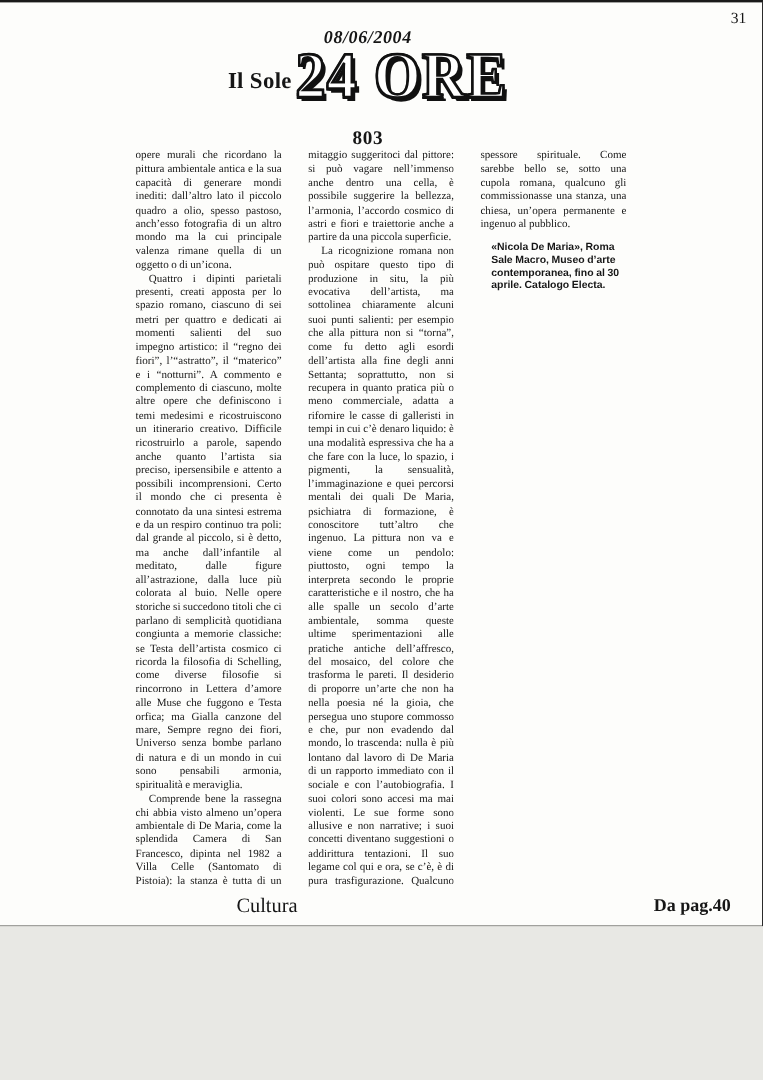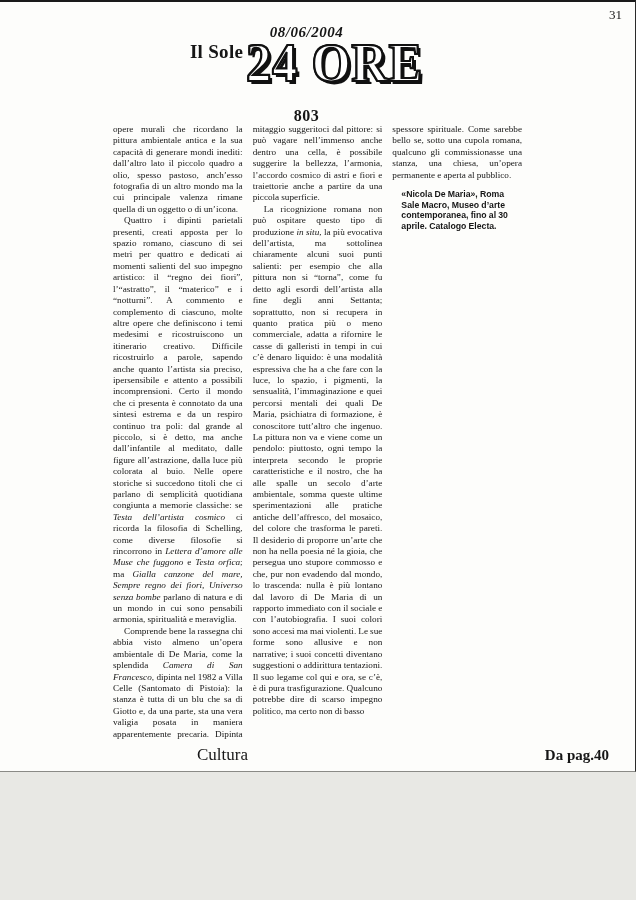--- a/index.html
+++ b/index.html
@@ -41,21 +41,21 @@
   }
   .masthead-logo {
     display: flex;
     align-items: flex-start;
     justify-content: center;
     margin-top: -2px;
   }
   .brand-prefix {
     font-weight: bold;
     font-size: 19px;
-    margin-top: 2px;
+    margin-top: 18px;
     margin-right: 3px;
     letter-spacing: 0.3px;
   }
   .brand-main {
     display: inline-block;
     font-family: "Liberation Serif", serif;
     font-weight: bold;
     font-size: 50px;
     line-height: 44px;
     letter-spacing: 1px;
@@ -75,21 +75,21 @@
     letter-spacing: 0.5px;
   }
   
   .columns {
     position: absolute;
     top: 122px;
     left: 113px;
     right: 113px;
     bottom: 30px;
     display: flex;
-    gap: 10px;
+    gap: 22px;
     overflow: hidden;
   }
   .col {
     flex: 1 1 0;
     min-width: 0;
     overflow: hidden;
   }
   .para {
     margin: 0;
     font-size: 9.2px;
@@ -103,21 +103,21 @@
   .para.info {
     font-family: "Liberation Sans", sans-serif;
     font-weight: bold;
     font-size: 8.7px;
     line-height: 10.6px;
     text-align: left;
     padding-left: 9px;
     text-indent: 0;
   }
   .para.info.first-info { margin-top: 8px; }
-  .it { font-style: italic; }
+  .it { }
   
   .footer-section {
     position: absolute;
     bottom: 6px;
     left: 150px;
     width: 145px;
     text-align: center;
     font-weight: normal;
     font-size: 17px;
   }
@@ -149,21 +149,21 @@
     <div class="col">
         <p class="para"><span>opere murali che ricordano la pittura ambientale antica e la sua capacità di generare mondi inediti: dall’altro lato il piccolo quadro a olio, spesso pastoso, anch’esso fotografia di un altro mondo ma la cui principale valenza rimane quella di un oggetto o di un’icona.</span></p>
         <p class="para indent"><span>Quattro i dipinti parietali presenti, creati apposta per lo spazio romano, ciascuno di sei metri per quattro e dedicati ai momenti salienti del suo impegno artistico: il “regno dei fiori”, l’“astratto”, il “materico” e i “notturni”. A commento e complemento di ciascuno, molte altre opere che definiscono i temi medesimi e ricostruiscono un itinerario creativo. Difficile ricostruirlo a parole, sapendo anche quanto l’artista sia preciso, ipersensibile e attento a possibili incomprensioni. Certo il mondo che ci presenta è connotato da una sintesi estrema e da un respiro continuo tra poli: dal grande al piccolo, si è detto, ma anche dall’infantile al meditato, dalle figure all’astrazione, dalla luce più colorata al buio. Nelle opere storiche si succedono titoli che ci parlano di semplicità quotidiana congiunta a memorie classiche: se </span><span class="it">Testa dell’artista cosmico</span><span> ci ricorda la filosofia di Schelling, come diverse filosofie si rincorrono in </span><span class="it">Lettera d’amore alle Muse che fuggono</span><span> e </span><span class="it">Testa orfica</span><span>; ma </span><span class="it">Gialla canzone del mare, Sempre regno dei fiori, Universo senza bombe</span><span> parlano di natura e di un mondo in cui sono pensabili armonia, spiritualità e meraviglia.</span></p>
         <p class="para indent"><span>Comprende bene la rassegna chi abbia visto almeno un’opera ambientale di De Maria, come la splendida </span><span class="it">Camera di San Francesco</span><span>, dipinta nel 1982 a Villa Celle (Santomato di Pistoia): la stanza è tutta di un blu che sa di Giotto e, da una parte, sta una vera valigia posata in maniera apparentemente precaria. Dipinta anch’essa di colori accesi, sembra essere la matrice di un viaggio che, da pratico e materiale, si fa poi mentale e spirituale. Per questa porta possiamo comprendere l’ere-</span></p>
       </div>
     <div class="col">
         <p class="para"><span>mitaggio suggeritoci dal pittore: si può vagare nell’immenso anche dentro una cella, è possibile suggerire la bellezza, l’armonia, l’accordo cosmico di astri e fiori e traiettorie anche a partire da una piccola superficie.</span></p>
         <p class="para indent"><span>La ricognizione romana non può ospitare questo tipo di produzione </span><span class="it">in situ</span><span>, la più evocativa dell’artista, ma sottolinea chiaramente alcuni suoi punti salienti: per esempio che alla pittura non si “torna”, come fu detto agli esordi dell’artista alla fine degli anni Settanta; soprattutto, non si recupera in quanto pratica più o meno commerciale, adatta a rifornire le casse di galleristi in tempi in cui c’è denaro liquido: è una modalità espressiva che ha a che fare con la luce, lo spazio, i pigmenti, la sensualità, l’immaginazione e quei percorsi mentali dei quali De Maria, psichiatra di formazione, è conoscitore tutt’altro che ingenuo. La pittura non va e viene come un pendolo: piuttosto, ogni tempo la interpreta secondo le proprie caratteristiche e il nostro, che ha alle spalle un secolo d’arte ambientale, somma queste ultime sperimentazioni alle pratiche antiche dell’affresco, del mosaico, del colore che trasforma le pareti. Il desiderio di proporre un’arte che non ha nella poesia né la gioia, che persegua uno stupore commosso e che, pur non evadendo dal mondo, lo trascenda: nulla è più lontano dal lavoro di De Maria di un rapporto immediato con il sociale e con l’autobiografia. I suoi colori sono accesi ma mai violenti. Le sue forme sono allusive e non narrative; i suoi concetti diventano suggestioni o addirittura tentazioni. Il suo legame col qui e ora, se c’è, è di pura trasfigurazione. Qualcuno potrebbe dire di scarso impegno politico, ma certo non di basso</span></p>
       </div>
     <div class="col">
-        <p class="para"><span>spessore spirituale. Come sarebbe bello se, sotto una cupola romana, qualcuno gli commissionasse una stanza, una chiesa, un’opera permanente e aperta al pubblico.</span></p>
+        <p class="para"><span>spessore spirituale. Come sarebbe bello se, sotto una cupola romana, qualcuno gli commissionasse una stanza, una chiesa, un’opera permanente e ingenuo al pubblico.</span></p>
         <p class="para info first-info"><span>«Nicola De Maria», Roma Sale Macro, Museo d’arte contemporanea, fino al 30 aprile. Catalogo Electa.</span></p>
       </div>
   </div>
 
   <div class="footer-section">Cultura</div>
 
   <div class="footer-pageref">Da pag.40</div>
 
 </div>
 

